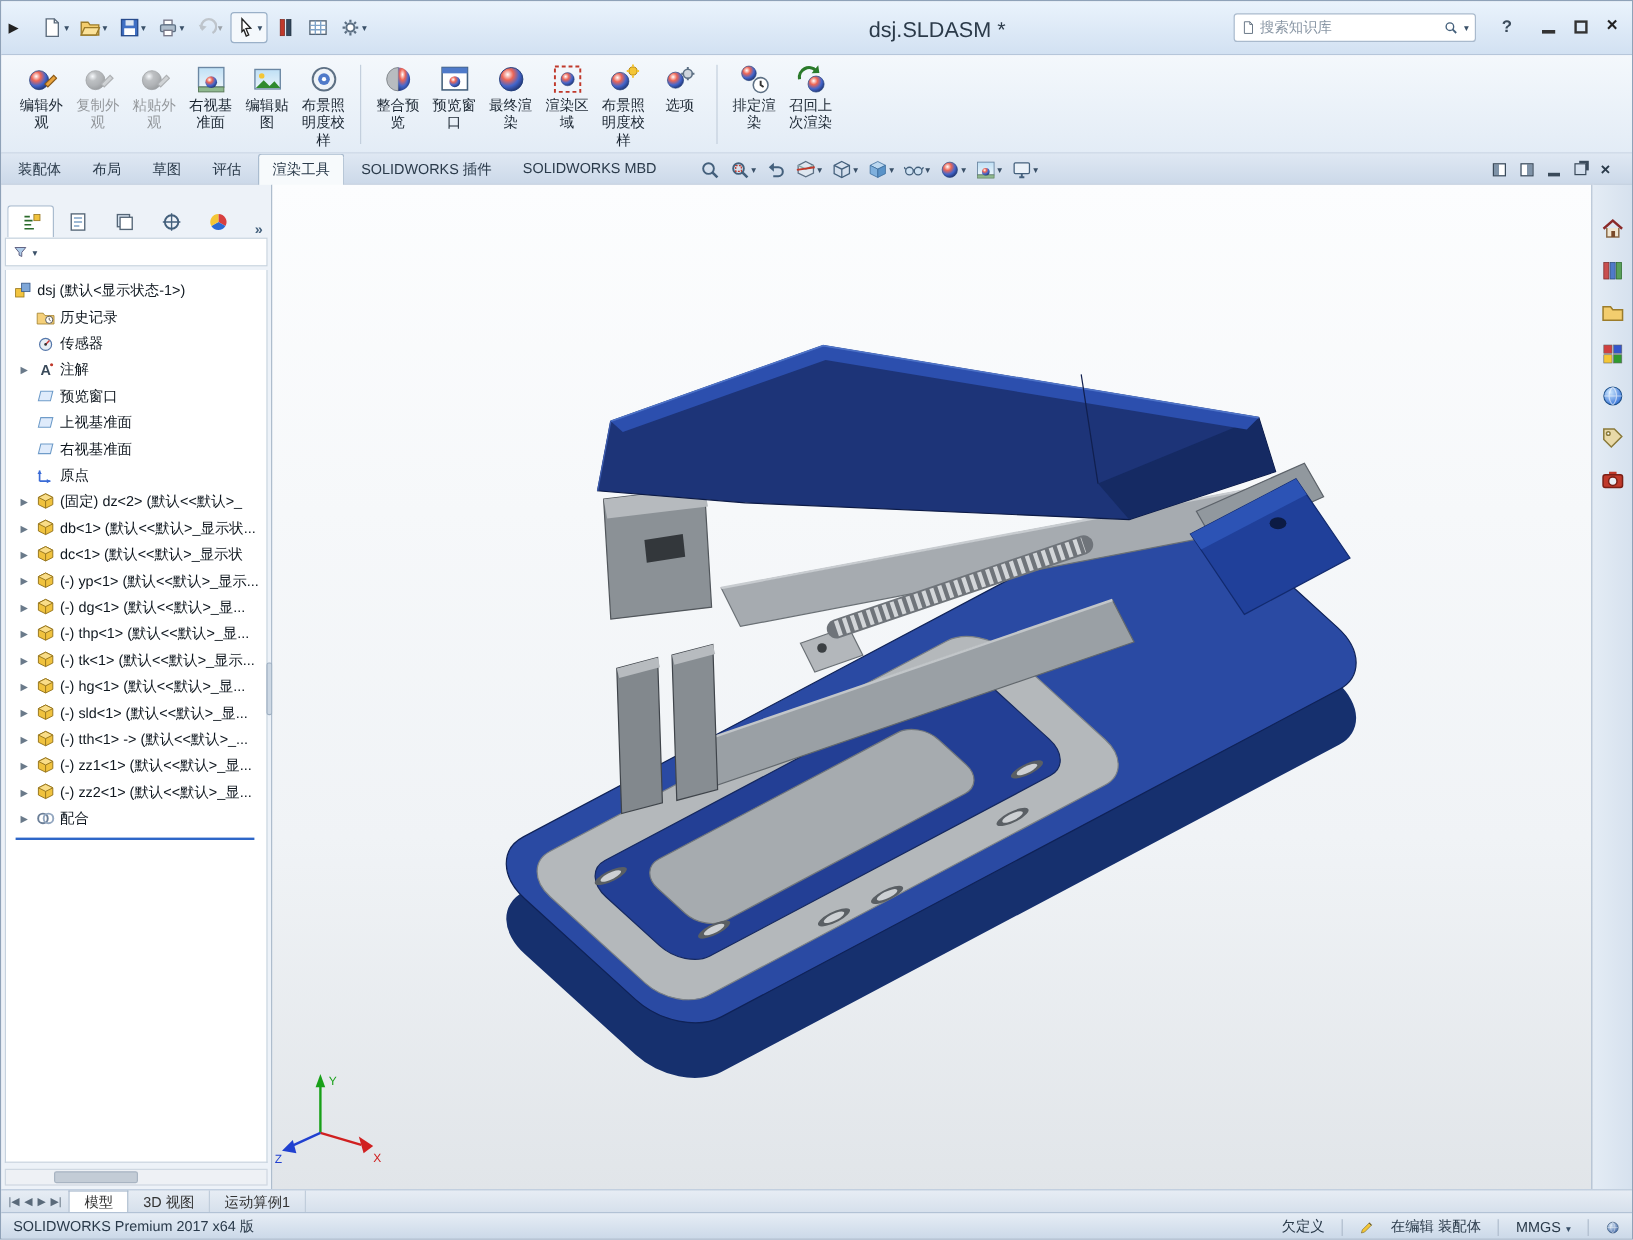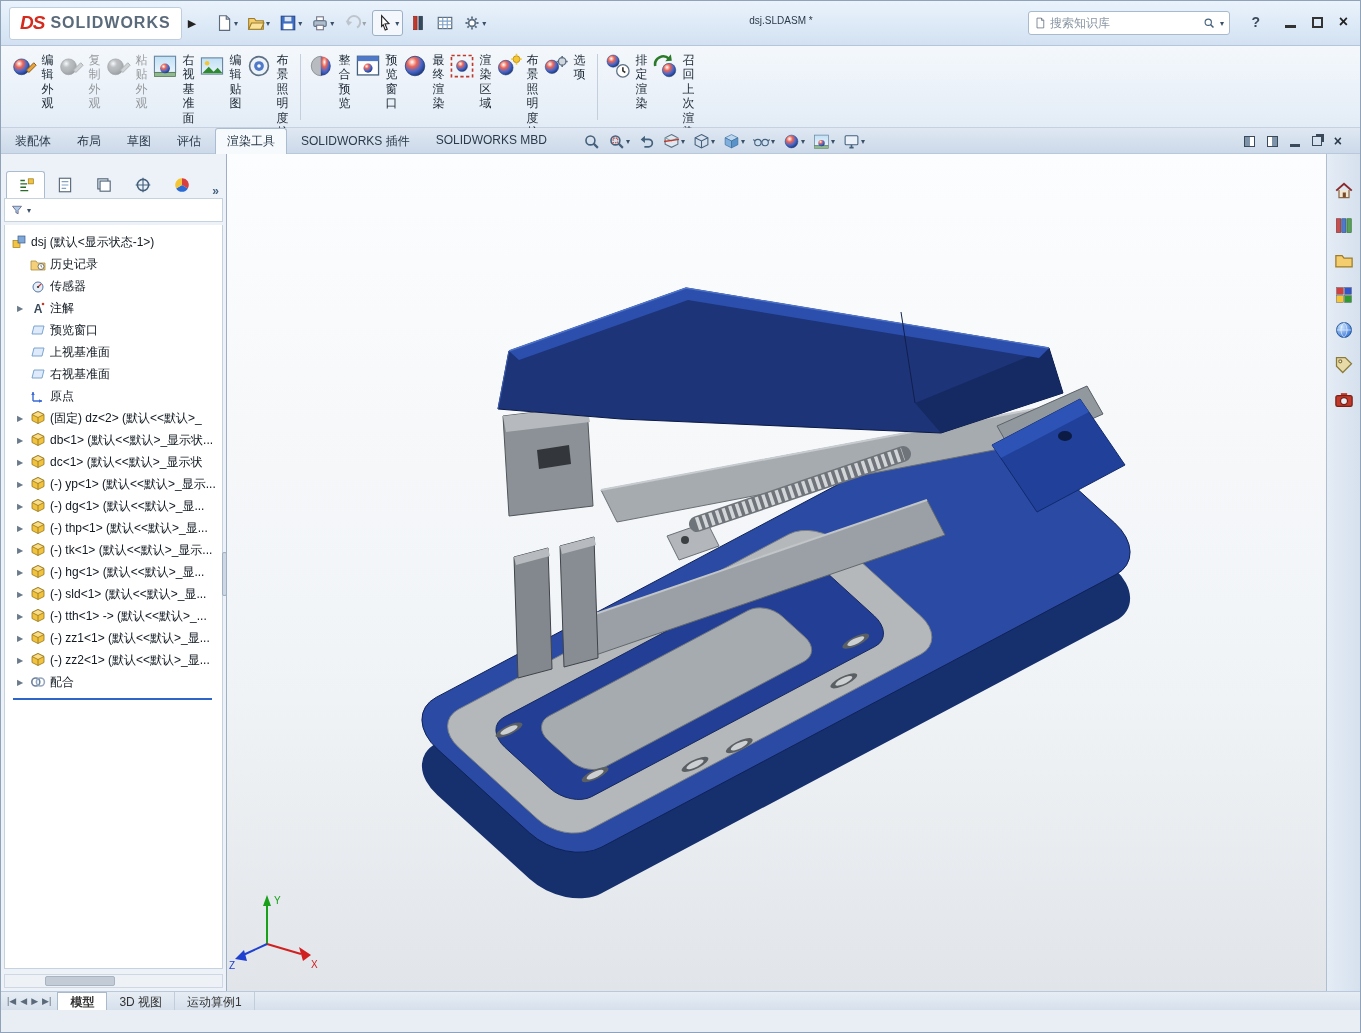--- a/index.html
+++ b/index.html
@@ -15,39 +15,39 @@
   .logo{margin-left:8px;background:#fff;border:1px solid #c0cddd;border-radius:3px;height:33px;
     display:flex;align-items:center;padding:0 10px;gap:6px;flex:none}
   .ds{color:#d52b1e;font-weight:bold;font-style:italic;font-size:19px;letter-spacing:-1px}
   .brand{font-size:16px;font-weight:bold;color:#5a6a7a;letter-spacing:1px}
   .menu-arrow{margin-left:6px;font-size:11px;color:#222}
   .qat{display:flex;align-items:center;margin-left:16px;gap:3px}
   .qbtn{height:26px;display:flex;align-items:center;justify-content:center;padding:0 3px;border-radius:3px}
   .qbtn.pressed{background:#f4f8fc;border:1px solid #9ab0c8}
   .q18{width:18px;height:18px}
   .caret{font-size:8px;color:#3a5068;margin-left:1px}
-  .wtitle{position:absolute;left:640px;top:14px;width:280px;text-align:center;font-size:10px;color:#2b3a49}
+  .wtitle{position:absolute;left:640px;top:14px;width:280px;text-align:center;font-size:18px;color:#2b3a49}
   .search{position:absolute;right:130px;top:10px;width:202px;height:24px;background:#fff;
     border:1px solid #a9bacd;border-radius:3px;display:flex;align-items:center;padding:0 5px;gap:4px}
   .search input{border:0;outline:0;flex:1;font-size:12px;color:#1d4ed8;background:transparent;min-width:0;
     font-family:"Liberation Sans","DejaVu Sans",sans-serif}
   .search input::placeholder{color:#8a97a5}
   .help{position:absolute;right:100px;top:13px;font-weight:bold;color:#3a4a5a;font-size:14px}
   .wincontrols{position:absolute;right:12px;top:10px;display:flex;gap:16px;align-items:center;height:22px}
   .minbar{width:11px;height:3px;background:#333;margin-top:9px}
   .maxbox{width:11px;height:11px;border:2px solid #333}
   .closex{font-size:16px;font-weight:bold;color:#222;line-height:1}
 
   
   .ribbon{position:absolute;top:45px;left:0;right:0;height:82px;
     background:linear-gradient(#f4f8fc,#e3ecf6);border-bottom:1px solid #c3d1e1;
     display:flex;align-items:flex-start;padding:5px 6px 0 10px}
   .rgroup{display:flex;align-items:flex-start}
   .rsep{width:1px;background:#c3cfdd;margin:3px 7px 0;height:66px;flex:none}
-  .rbtn{width:47px;display:flex;flex-direction:row;align-items:flex-start;padding-top:2px;border-radius:3px}
+  .rbtn{width:47px;display:flex;flex-direction:column;align-items:center;padding-top:2px;border-radius:3px}
   .ric{width:26px;height:26px;flex:none;margin-bottom:2px}
   .rlabel{text-align:center;line-height:1.2;color:#1c2733;width:47px;word-break:break-all;font-size:12px}
   .dis{opacity:.45;filter:grayscale(1)}
 
   
   .tabrow{position:absolute;top:127px;left:0;right:0;height:26px;
     background:linear-gradient(#dfe8f3,#ccd9e9);border-bottom:1px solid #b9c8da;
     display:flex;align-items:flex-start}
   .ctab{padding:4px 11px 5px;margin-left:2px;border:1px solid transparent;border-bottom:0;
     color:#2a3a4a;white-space:nowrap;border-radius:3px 3px 0 0}
@@ -97,21 +97,21 @@
     background:linear-gradient(90deg,#e4ecf5,#d6e1ee);border-left:1px solid #aebfd2;
     display:flex;flex-direction:column;align-items:center;padding-top:26px;gap:15px}
   .tk20{width:20px;height:20px}
 
   
   .viewtabs{position:absolute;left:0;right:0;top:990px;height:19px;
     background:linear-gradient(#e7edf4,#d6e0ec);border-top:1px solid #b9c8da;
     display:flex;align-items:stretch;font-size:12px}
   .navbtns{display:flex;align-items:center;gap:4px;padding:0 6px;color:#5a6a7a;font-size:9px}
   .vtab{padding:2px 12px 0;border-right:1px solid #c0cddb;color:#333;display:flex;align-items:center}
-  .vtab.active{background:#fff;font-weight:bold;border:1px solid #a9bacd;border-bottom:0}
+  .vtab.active{background:#fff;font-weight:normal;border:1px solid #a9bacd;border-bottom:0}
 
   
   .statusbar{position:absolute;left:0;right:0;top:1009px;height:24px;
     background:linear-gradient(#e6edf5,#c9d7e7);border-top:1px solid #b2c2d5;
     display:flex;align-items:center;padding:0 10px;color:#2a3a4a;gap:8px}
   .sb-right{margin-left:auto;display:flex;align-items:center;gap:14px}
   .sb-sep{width:1px;height:14px;background:#aebccd}
   .s12{width:12px;height:12px}
 </style>
 </head>
@@ -354,24 +354,20 @@
     </symbol>
   <symbol id="i-mate" viewBox="0 0 16 16">
       <circle cx="5.8" cy="8" r="4" fill="none" stroke="#6b7f98" stroke-width="1.6"></circle>
       <circle cx="10.4" cy="8" r="4" fill="none" stroke="#93a7c0" stroke-width="1.6"></circle>
     </symbol>
 </svg>
 
 <div class="window">
 
   <div class="titlebar">
-    <div class="logo">
-      <span class="ds">DS</span>
-      <span class="brand">SOLIDWORKS</span>
-    </div>
     <span class="menu-arrow">▶</span>
     <div class="qat">
       <div class="qbtn">
           <svg class="q18" viewBox="0 0 16 16">
             <use href="#i-new"></use>
           </svg>
           <span class="caret">▾</span>
         </div>
       <div class="qbtn">
           <svg class="q18" viewBox="0 0 16 16">
@@ -922,14 +918,31 @@
       <span>|◀</span>
       <span>◀</span>
       <span>▶</span>
       <span>▶|</span>
     </div>
     <div class="vtab active">模型</div>
     <div class="vtab">3D 视图</div>
     <div class="vtab">运动算例1</div>
   </div>
 
+  <div class="statusbar">
+    <span>SOLIDWORKS Premium 2017 x64 版</span>
+    <div class="sb-right">
+      <span>欠定义</span>
+      <span class="sb-sep"></span>
+      <svg class="s12" viewBox="0 0 16 16">
+          <use href="#i-pencil"></use>
+        </svg>
+      <span>在编辑 装配体</span>
+      <span class="sb-sep"></span>
+      <span><span>MMGS</span> <span class="caret">▾</span></span>
+      <span class="sb-sep"></span>
+      <svg class="s12" viewBox="0 0 16 16" style="filter:grayscale(.4)">
+          <use href="#i-globe"></use>
+        </svg>
+    </div>
+  </div>
 
 </div>
 
 </body></html>

